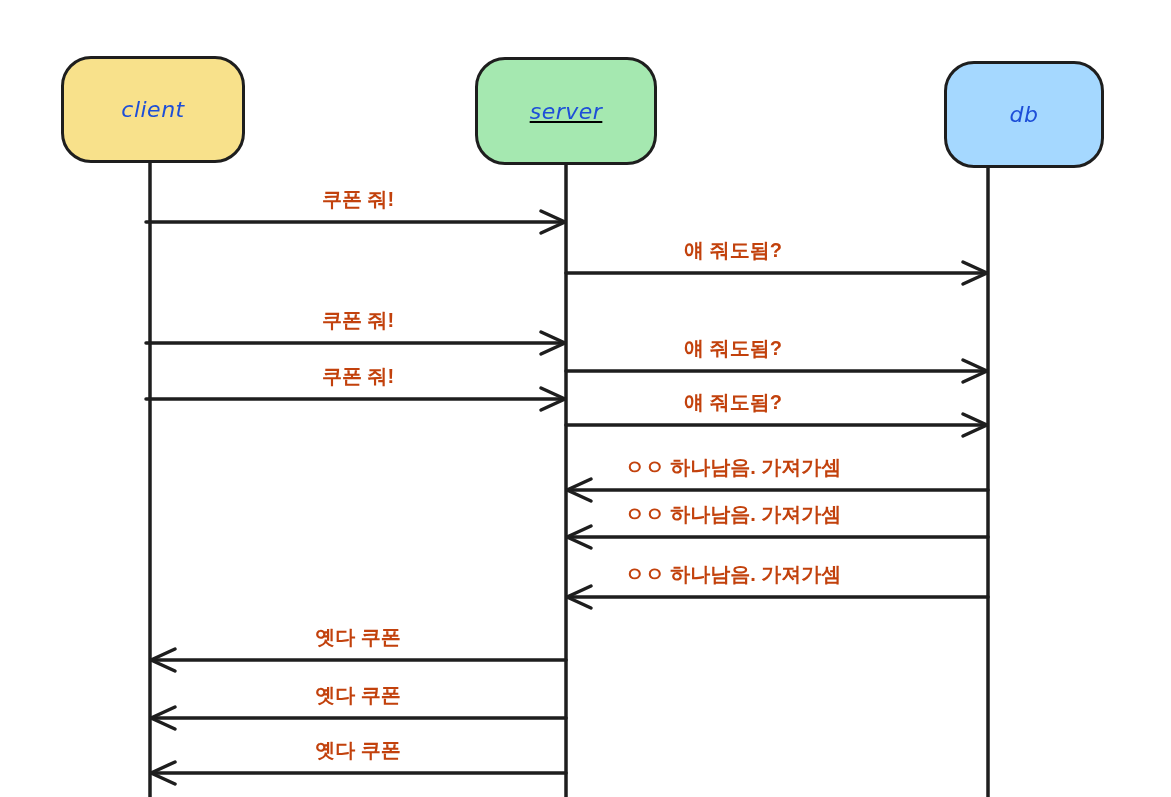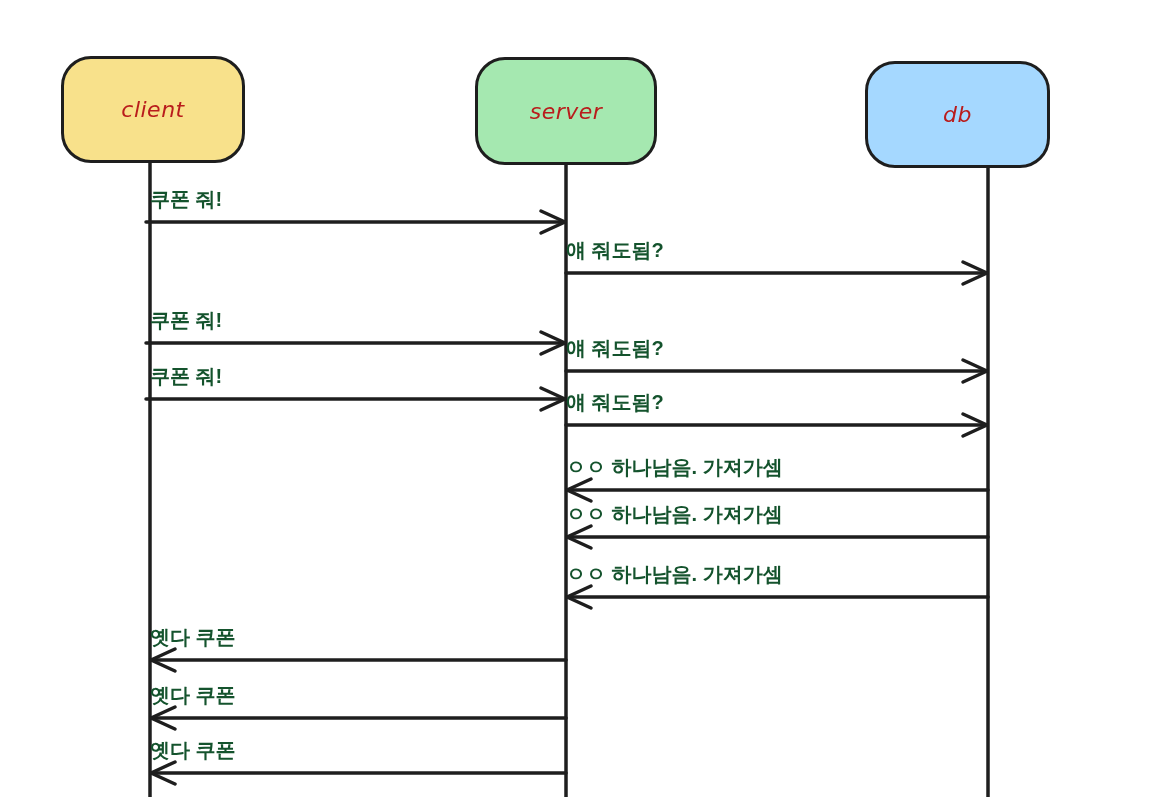--- a/index.html
+++ b/index.html
@@ -26,34 +26,34 @@
     border: 3px solid #1e1e1e;
     border-radius: 30px;
     display: flex;
     align-items: center;
     justify-content: center;
   }
   .actor-label {
     font-family: "DejaVu Sans", sans-serif;
     font-style: italic;
     font-size: 22px;
-    color: #b91c1c;
+    color: #1d4ed8;
     letter-spacing: 0.5px;
   }
   .actor-client { left: 61px; top: 56px; width: 184px; height: 107px; background: #f8e18b; }
-  .actor-server { left: 475px; top: 57px; width: 182px; height: 108px; background: #a5e8b0; }
-  .actor-db     { left: 865px; top: 61px; width: 185px; height: 107px; background: #a5d8ff; }
+  .actor-server { left: 475px; top: 57px; width: 182px; height: 108px; background: #a5e8b0; text-decoration: underline; }
+  .actor-db     { left: 944px; top: 61px; width: 160px; height: 107px; background: #a5d8ff; }
   .msg-label {
     position: absolute;
     height: 30px;
     line-height: 30px;
-    text-align: left;
+    text-align: center;
     font-size: 20px;
     font-weight: 600;
-    color: #14532d;
+    color: #c2410c;
     white-space: nowrap;
   }
   .span-cs { left: 150px; width: 416px; }
   .span-sd { left: 566px; width: 334px; }
 </style>
 </head>
 <body>
 
 <div class="stage">
 

